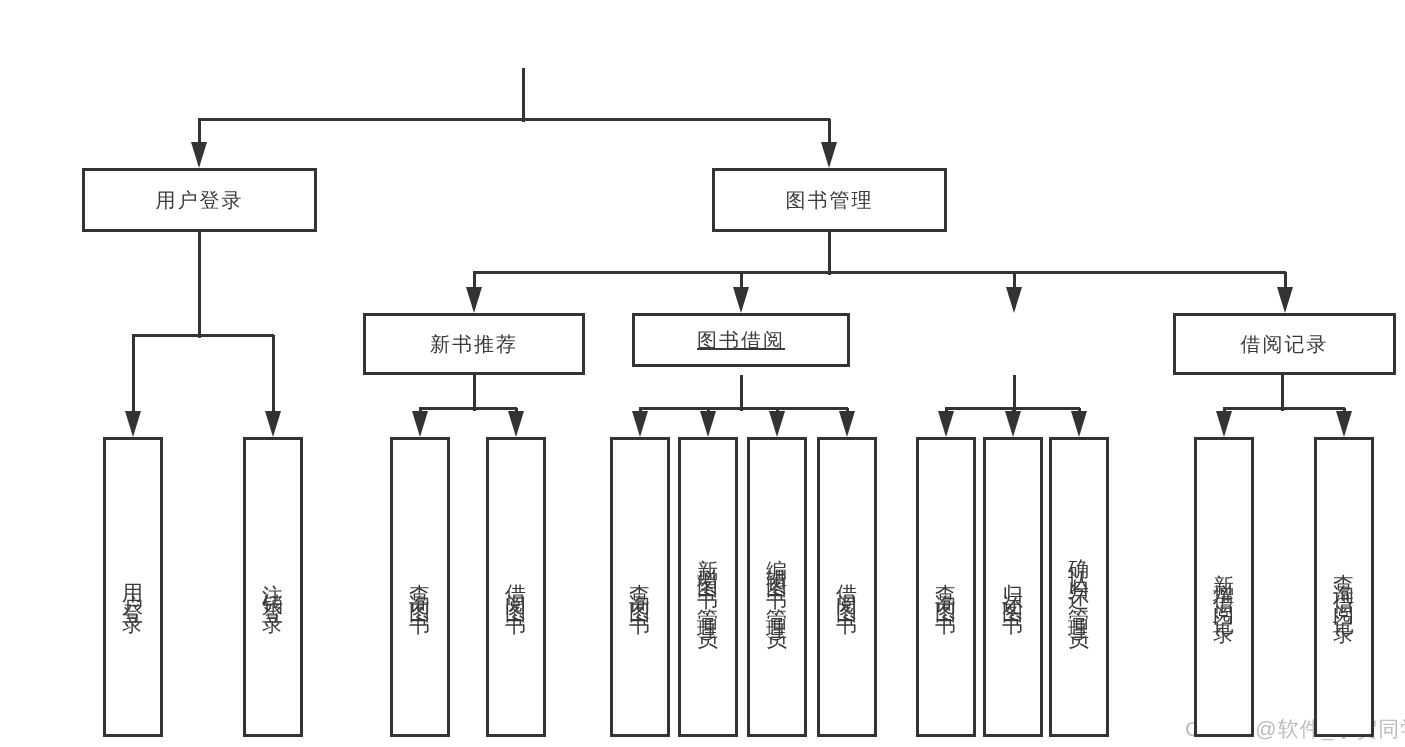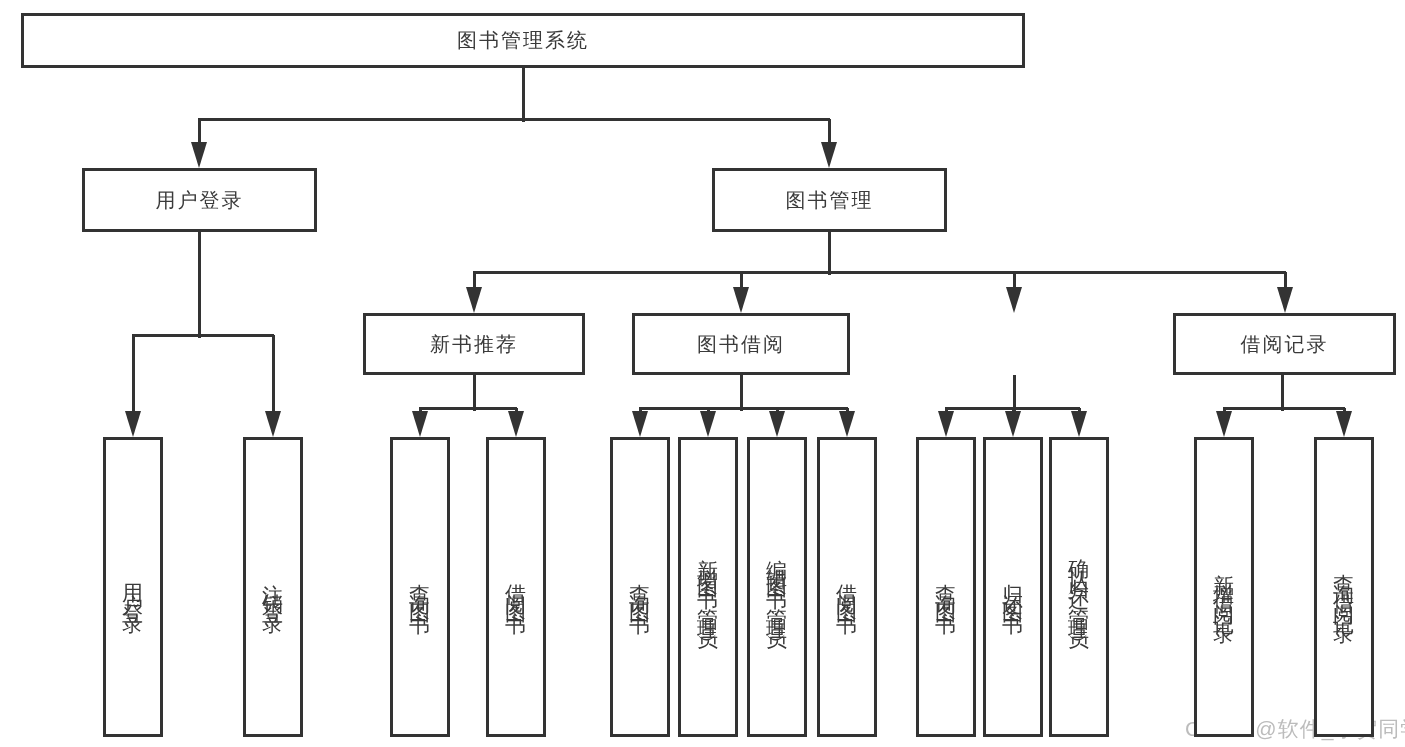--- a/index.html
+++ b/index.html
@@ -56,33 +56,30 @@
     color: #bcbcbc;
     letter-spacing: 1px;
     white-space: nowrap;
   }
 </style>
 </head>
 <body>
 
 <div id="stage">
   <div class="watermark" style="color: rgb(188, 188, 188);">CSDN @软件_小贺同学</div>
-<div class="box hbox" style="left: 21px; top: 13px; width: 1004px; height: 55px;">
-      <span>图书管理系统</span>
-    </div>
     <div class="box hbox" style="left: 82px; top: 168px; width: 235px; height: 64px;">
       <span>用户登录</span>
     </div>
     <div class="box hbox" style="left: 712px; top: 168px; width: 235px; height: 64px; text-align: right;">
       <span>图书管理</span>
     </div>
     <div class="box hbox" style="left: 363px; top: 313px; width: 222px; height: 62px;">
       <span>新书推荐</span>
     </div>
-    <div class="box hbox" style="left: 632px; top: 313px; width: 218px; height: 62px;">
+    <div class="box hbox" style="left: 632px; top: 313px; width: 218px; height: 54px; text-decoration: underline;">
       <span>图书借阅</span>
     </div>
     <div class="box hbox" style="left: 1173px; top: 313px; width: 223px; height: 62px;">
       <span>借阅记录</span>
     </div>
     <div class="box vbox" style="left: 103px; top: 437px; width: 60px; height: 300px;">
       <span>用户登录</span>
     </div>
     <div class="box vbox" style="left: 243px; top: 437px; width: 60px; height: 300px;">
       <span>注销登录</span>

